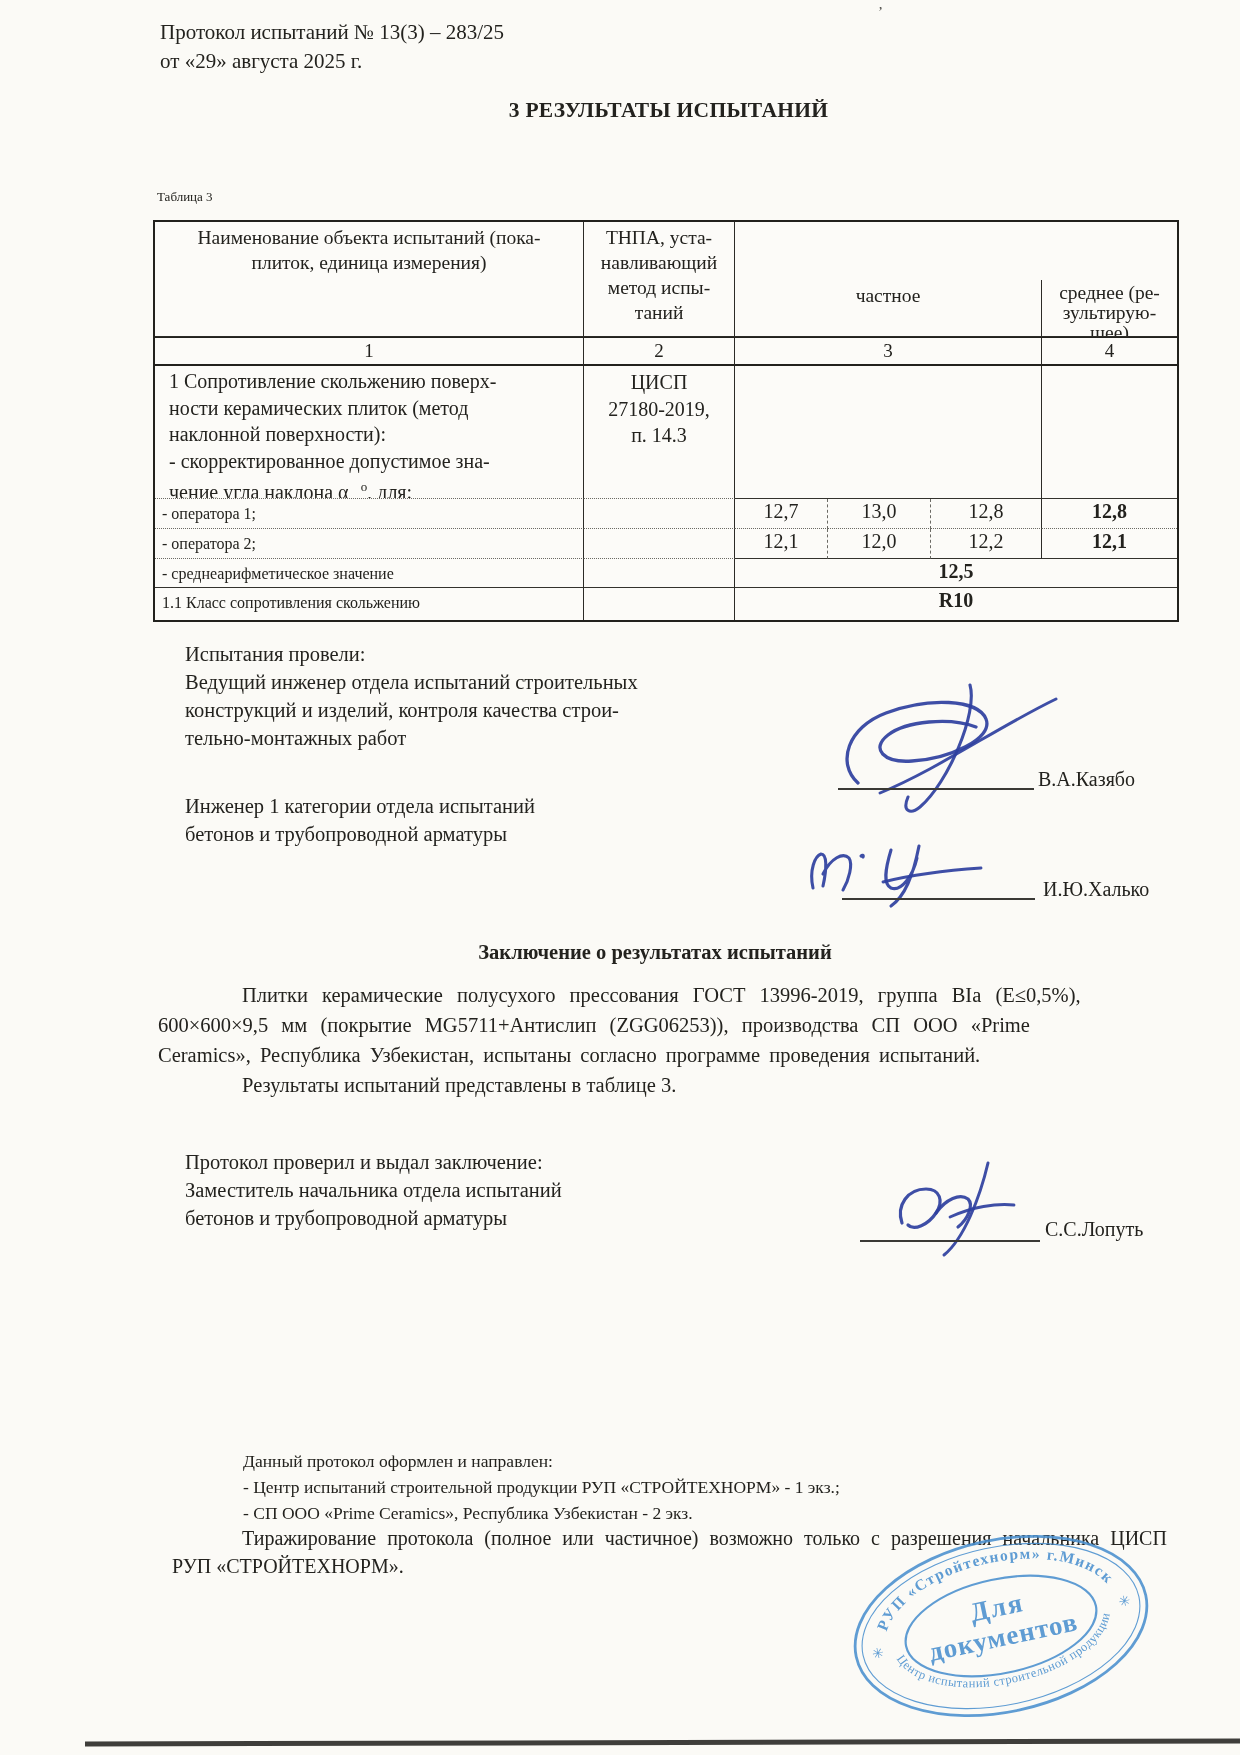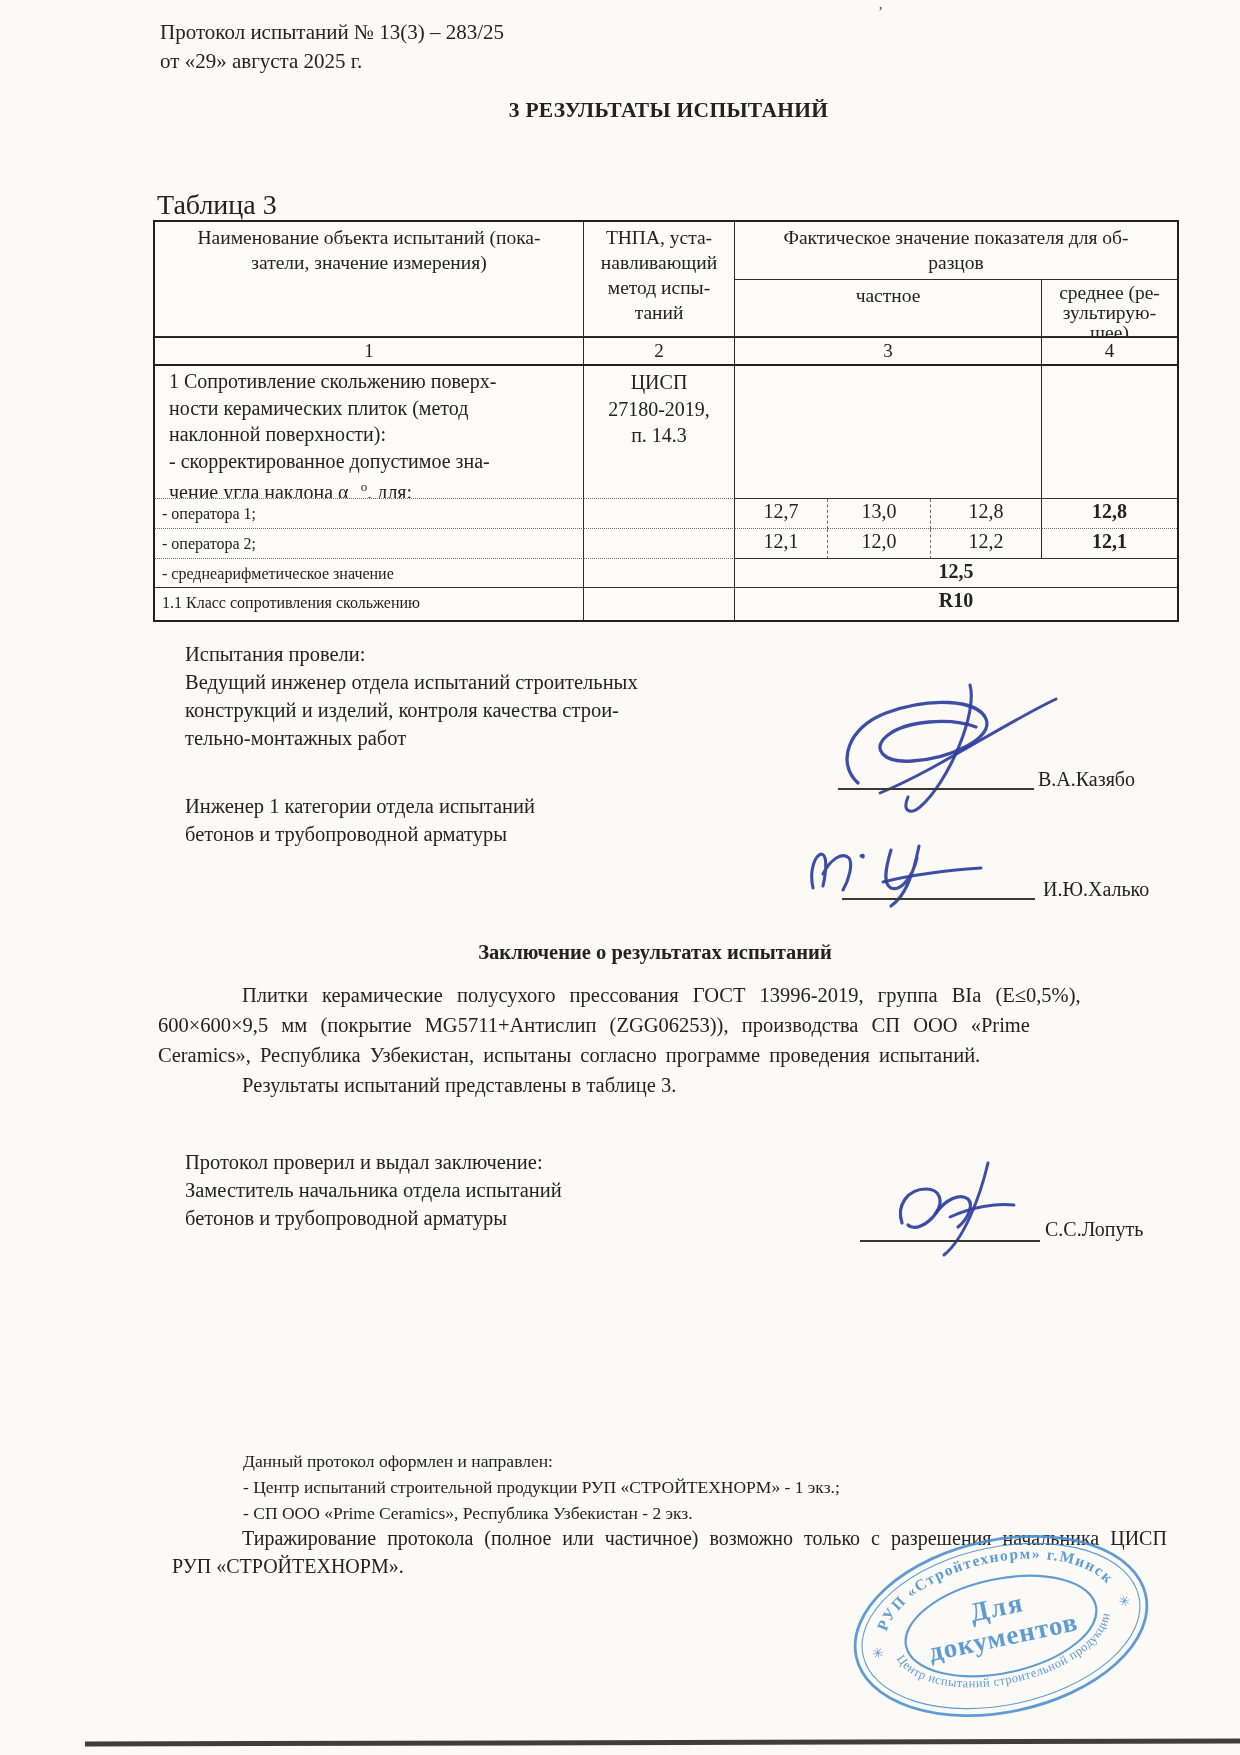--- a/index.html
+++ b/index.html
@@ -5,21 +5,21 @@
   html,body{margin:0;padding:0;background:#d8d6d2;}
   #page{
     position:relative;width:1240px;height:1755px;margin:0 auto;
     background:#fbfaf6;overflow:hidden;
     font-family:"Liberation Serif","DejaVu Serif",serif;
     color:#23221e;
   }
   .abs{position:absolute;}
   .hdr{font-size:21px;line-height:29px;}
   .title{font-size:21.5px;font-weight:bold;letter-spacing:.3px;}
-  .caption{font-size:28px;}
+  .caption{font-size:13px;}
   
   .tbl{
     position:absolute;left:153px;top:220px;width:1026px;height:402px;
     display:grid;box-sizing:border-box;
     grid-template-columns:429px 151px 93px 103px 111px 135px;
     grid-template-rows:58px 57px 29px 133px 30px 30px 29px 32px;
     border:2px solid #22211d;background:#fcfbf8;
     font-size:19.5px;line-height:25px;
   }
   .tbl>div{box-sizing:border-box;overflow:hidden;display:flex;flex-direction:column;
@@ -68,31 +68,27 @@
   <div class="abs" style="left:878px;top:4px;font-size:15px;color:#4a4945;">’</div>
 
   <div class="abs title" style="left:160px;top:98px;width:1017px;text-align:center;">3 РЕЗУЛЬТАТЫ ИСПЫТАНИЙ</div>
 
   <div class="abs caption" style="left:157px;top:189px;">Таблица 3</div>
 
   <div class="tbl">
 
     <div class="br bb padtop" style="grid-column:1;grid-row:1/3;">
       <div>Наименование объекта испытаний (пока-</div>
-      <div>затели, значение измерения)</div>
+      <div>плиток, единица измерения)</div>
     </div>
     <div class="br bb padtop" style="grid-column:2;grid-row:1/3;">
       <div>ТНПА, уста-</div>
       <div>навливающий</div>
       <div>метод испы-</div>
       <div>таний</div>
-    </div>
-    <div class="bb padtop" style="grid-column:3/7;grid-row:1;">
-      <div>Фактическое значение показателя для об-</div>
-      <div>разцов</div>
     </div>
     <div class="br bb padtop" style="grid-column:3/6;grid-row:2;">
       <div>частное</div>
     </div>
     <div class="bb padtop" style="grid-column:6;grid-row:2;line-height:20px;">
       <div>среднее (ре-</div>
       <div>зультирую-</div>
       <div>щее)</div>
     </div>
 

